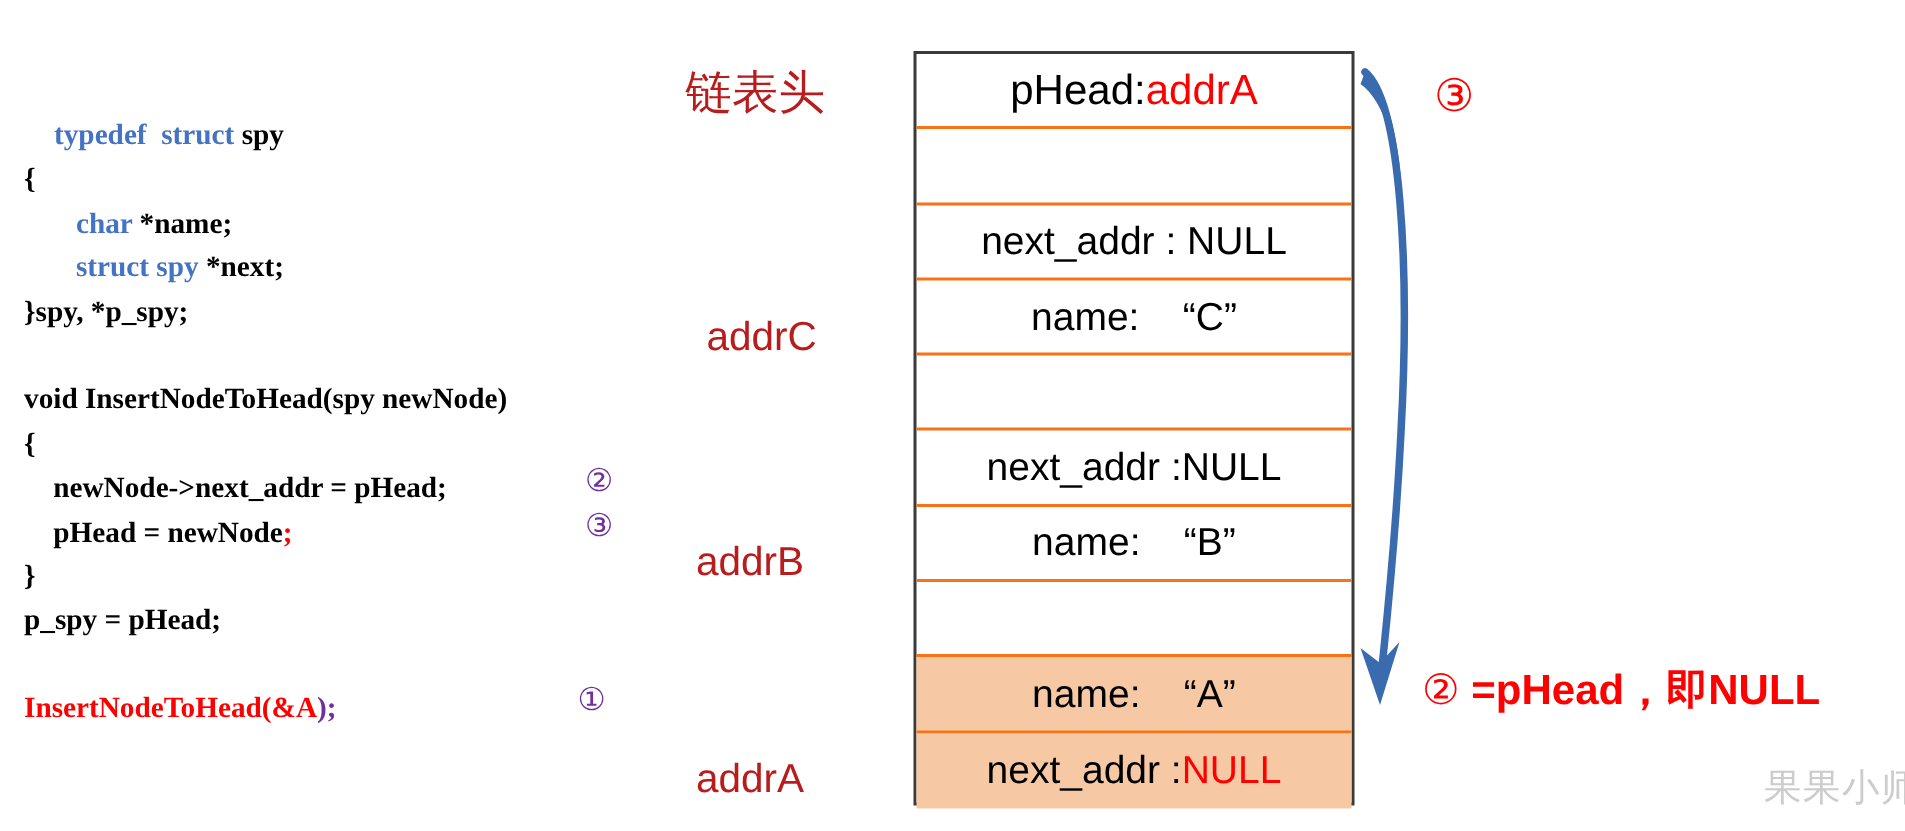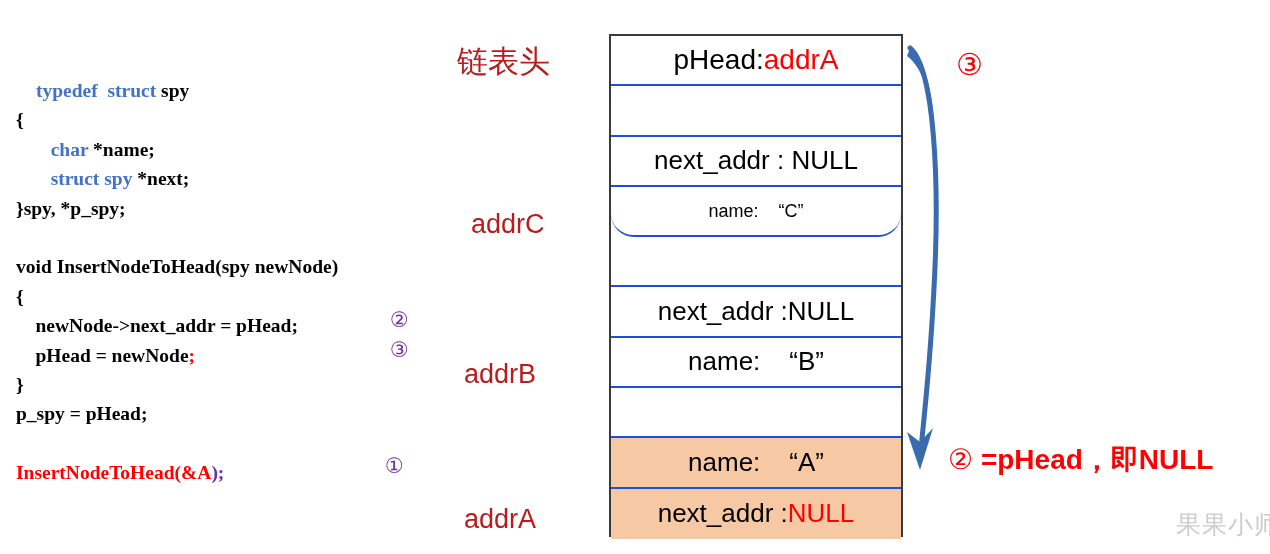--- a/index.html
+++ b/index.html
@@ -39,21 +39,21 @@
   
   .table{
     position:absolute; left:609px; top:34px;
     width:294px; height:503px;
     border:2px solid #3a3a3a;
     box-sizing:border-box;
     background:#ffffff;
   }
   .row{
     height:50.3px;
-    border-bottom:2px solid #1d4ed8;
+    border-bottom:2px solid #f97316;
     box-sizing:border-box;
     display:flex;align-items:center;justify-content:center;
     font-family:"Liberation Sans", sans-serif;
     font-size:25px;
     color:#000000;
     white-space:pre;
   }
   .row:last-child{border-bottom:none;}
   .row.blank{}
   .row.hl{background:#F6C9A4;}
@@ -116,21 +116,21 @@
 
   <div class="addr lbl-head">链表头</div>
   <div class="addr lbl-c">addrC</div>
   <div class="addr lbl-b">addrB</div>
   <div class="addr lbl-a">addrA</div>
 
   <div class="table" id="memory-table">
       <div class="row" style="font-size: 28px;"><span class="rtxt">pHead:</span><span class="rtxt r">addrA</span></div>
       <div class="row blank" style="font-size: 25px;"></div>
       <div class="row" style="font-size: 26px;"><span class="rtxt">next_addr : NULL</span></div>
-      <div class="row" style="font-size: 18px; border-radius: 23px;"><span class="rtxt">name:    “C”</span></div>
+      <div class="row" style="font-size: 26px;"><span class="rtxt">name:    “C”</span></div>
       <div class="row blank" style="font-size: 25px;"></div>
       <div class="row" style="font-size: 26px;"><span class="rtxt">next_addr :NULL</span></div>
       <div class="row" style="font-size: 26px;"><span class="rtxt">name:    “B”</span></div>
       <div class="row blank" style="font-size: 25px;"></div>
       <div class="row hl" style="font-size: 26px;"><span class="rtxt">name:    “A”</span></div>
       <div class="row hl" style="font-size: 26px;"><span class="rtxt">next_addr :</span><span class="rtxt r">NULL</span></div>
     </div>
 
   <svg class="arrow" viewBox="0 0 80 470">
     <defs>

